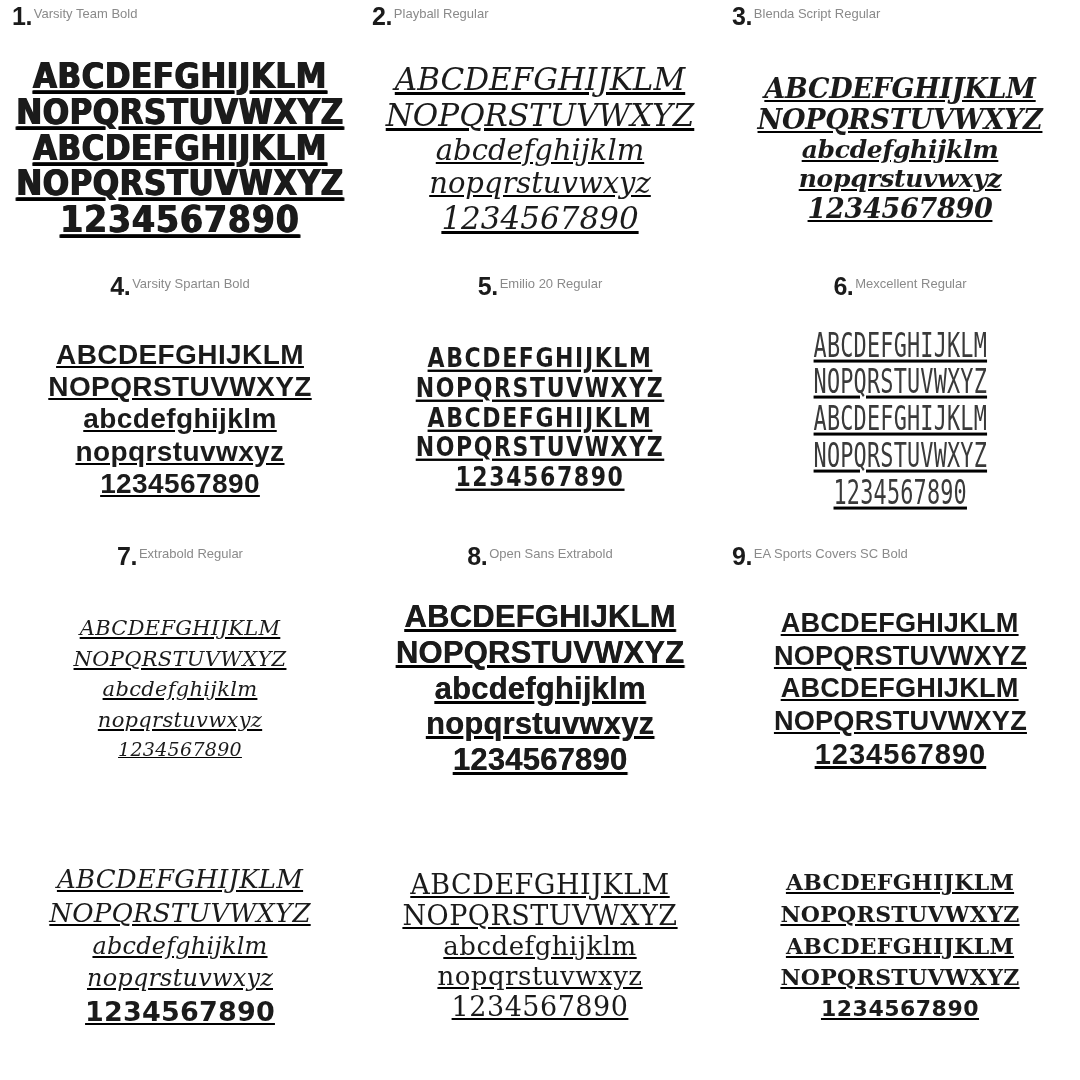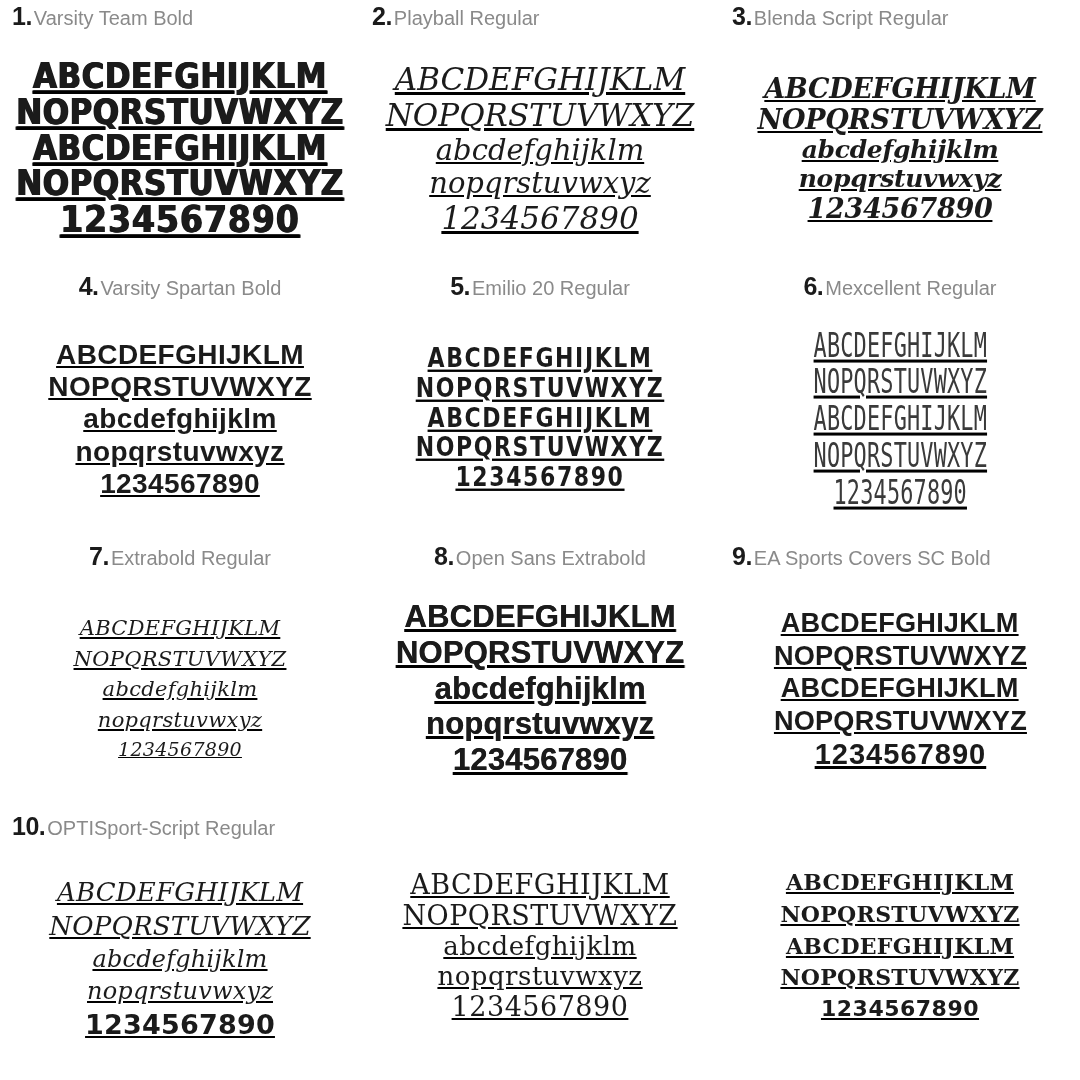--- a/index.html
+++ b/index.html
@@ -41,21 +41,21 @@
   .num {
     font-family: "Liberation Sans", sans-serif;
     font-weight: bold;
     font-size: 25px;
     color: #1b1b1b;
     line-height: 1;
     letter-spacing: -0.5px;
   }
   .fname {
     font-family: "Liberation Sans", sans-serif;
-    font-size: 20px;
+    font-size: 13px;
     color: #8a8a8a;
     line-height: 1.15;
     text-align: center;
     padding-top: 3px;
     white-space: nowrap;
   }
   .fname.small { font-size: 13px; }
   .lines {
     width: 100%;
     display: flex;
@@ -332,24 +332,20 @@
     <div class="lines">
       <div class="line">ABCDEFGHIJKLM</div>
       <div class="line">NOPQRSTUVWXYZ</div>
       <div class="line">ABCDEFGHIJKLM</div>
       <div class="line">NOPQRSTUVWXYZ</div>
       <div class="line num-line">1234567890</div>
     </div>
   </div>
 
   <div class="cell s10">
-    <div class="head offset-left tight">
-      <span class="num">10.</span>
-      <span class="fname">OPTISport-Script Regular</span>
-    </div>
     <div class="lines">
       <div class="line">ABCDEFGHIJKLM</div>
       <div class="line">NOPQRSTUVWXYZ</div>
       <div class="line low">abcdefghijklm</div>
       <div class="line low">nopqrstuvwxyz</div>
       <div class="line num-line">1234567890</div>
     </div>
   </div>
 
   <div class="cell s11">

